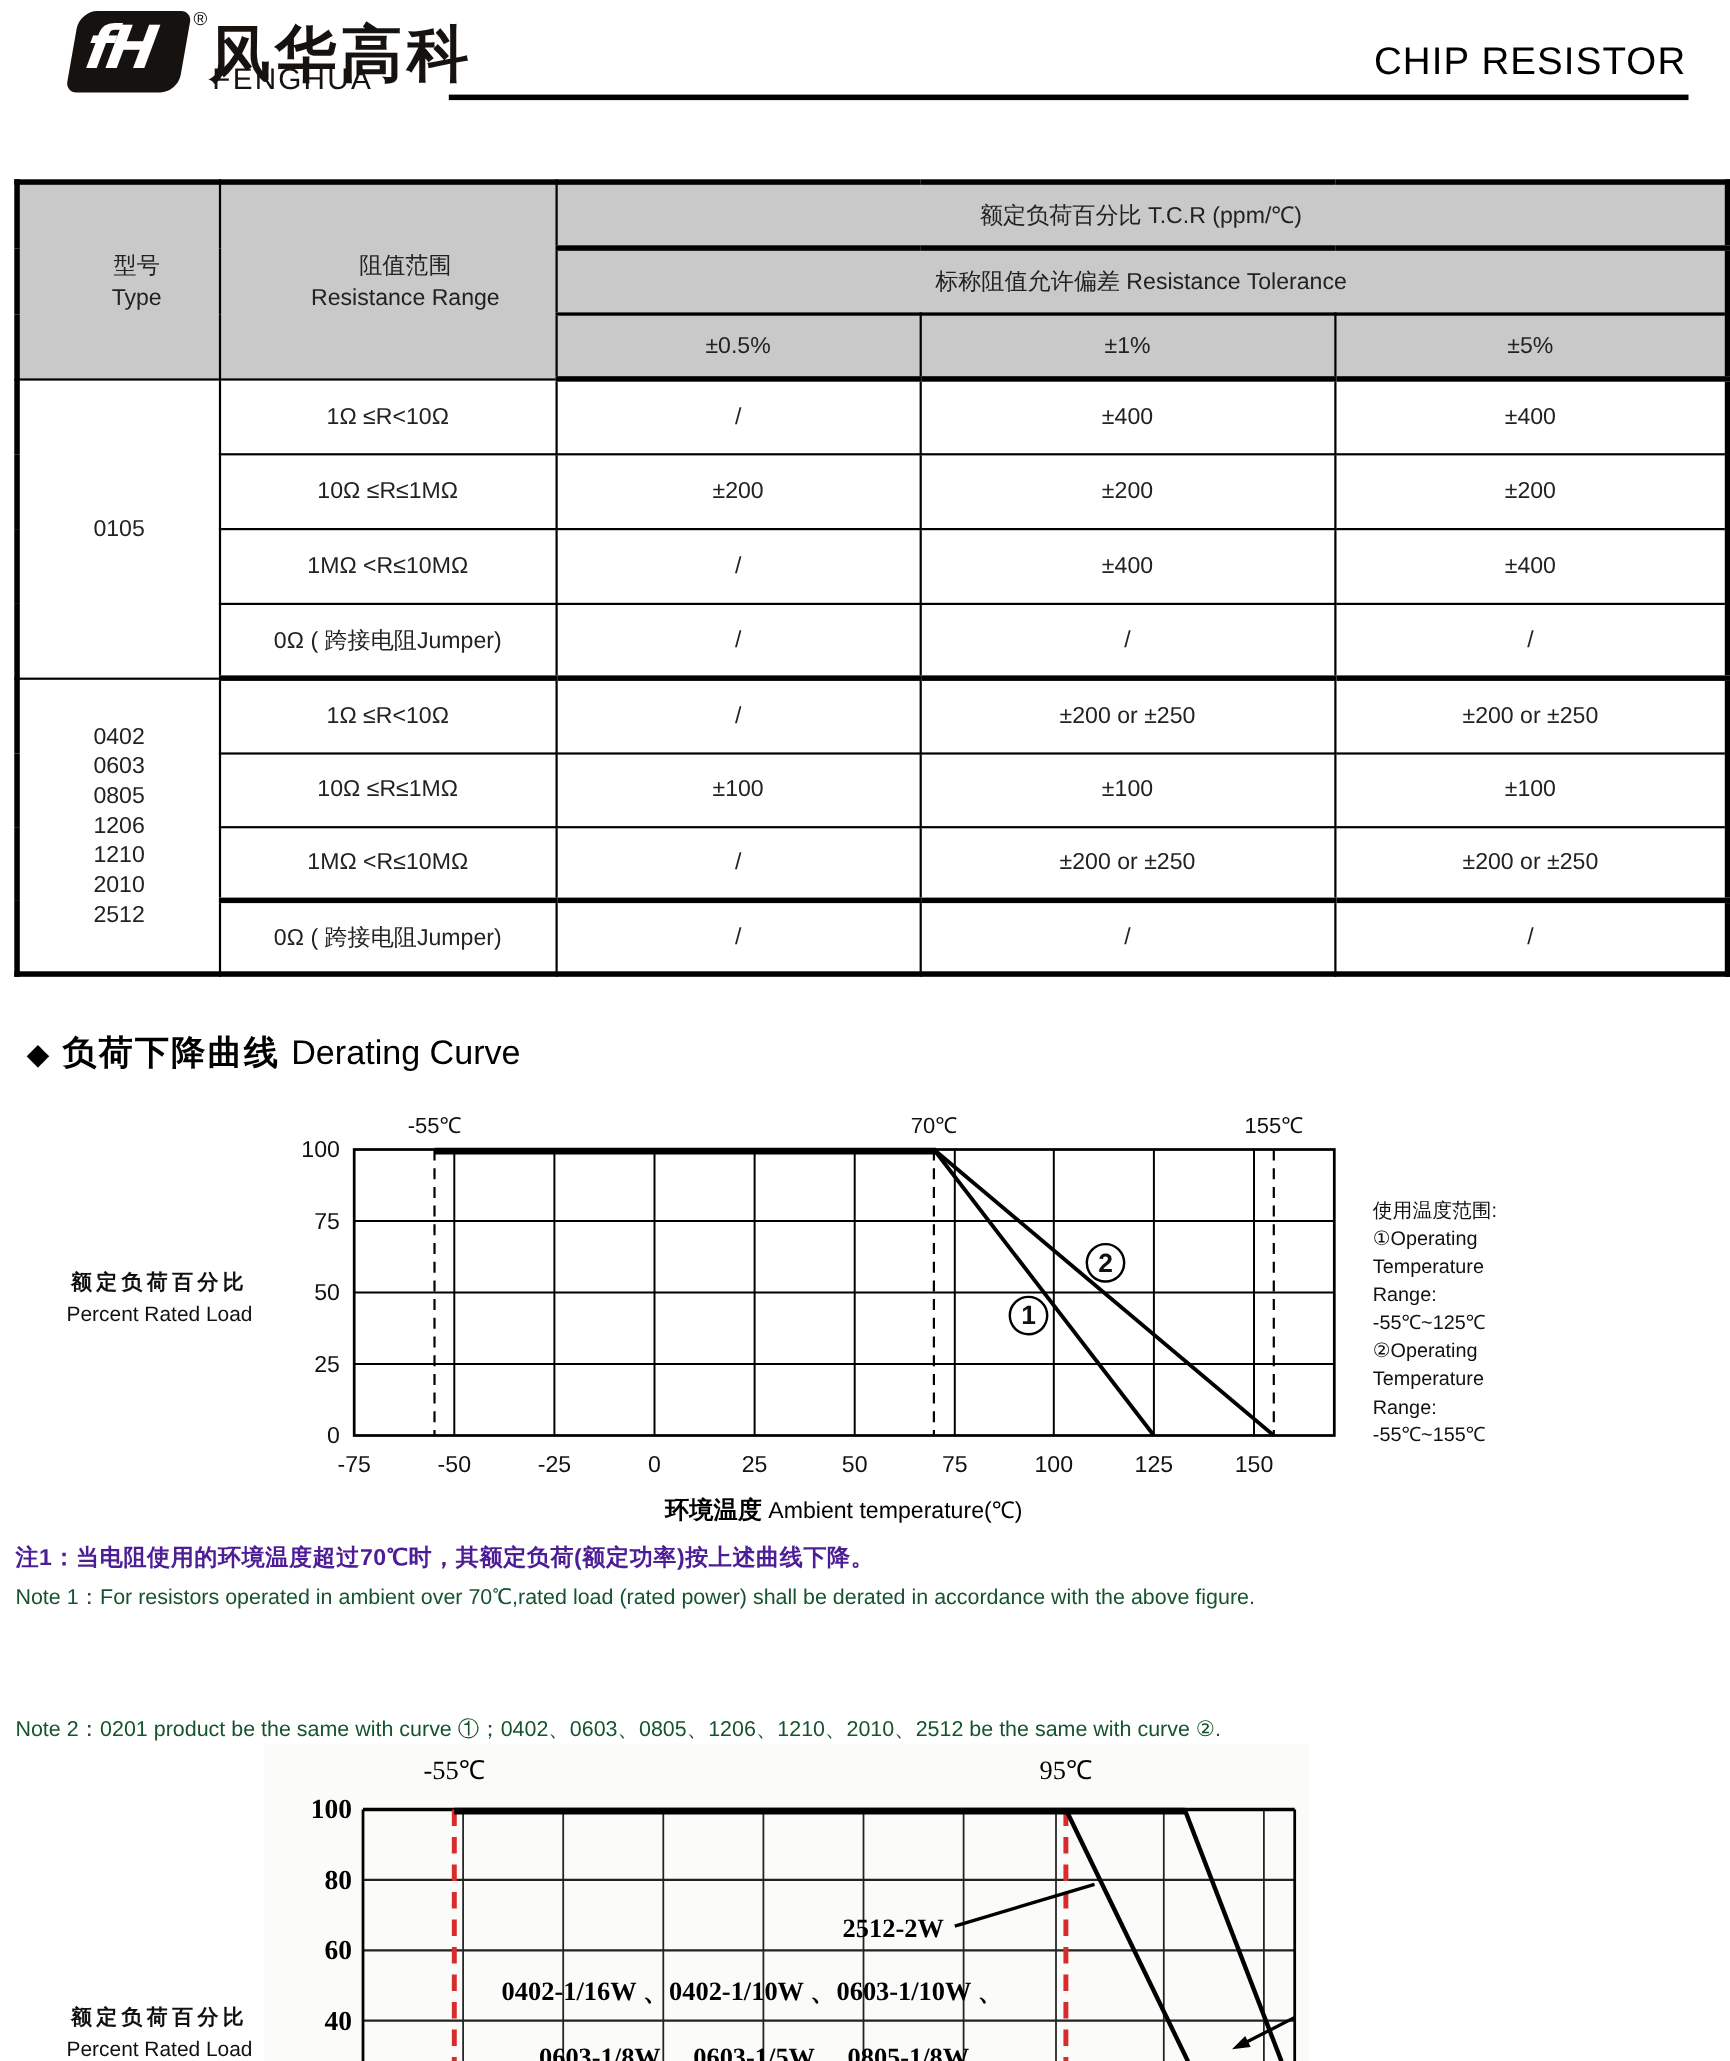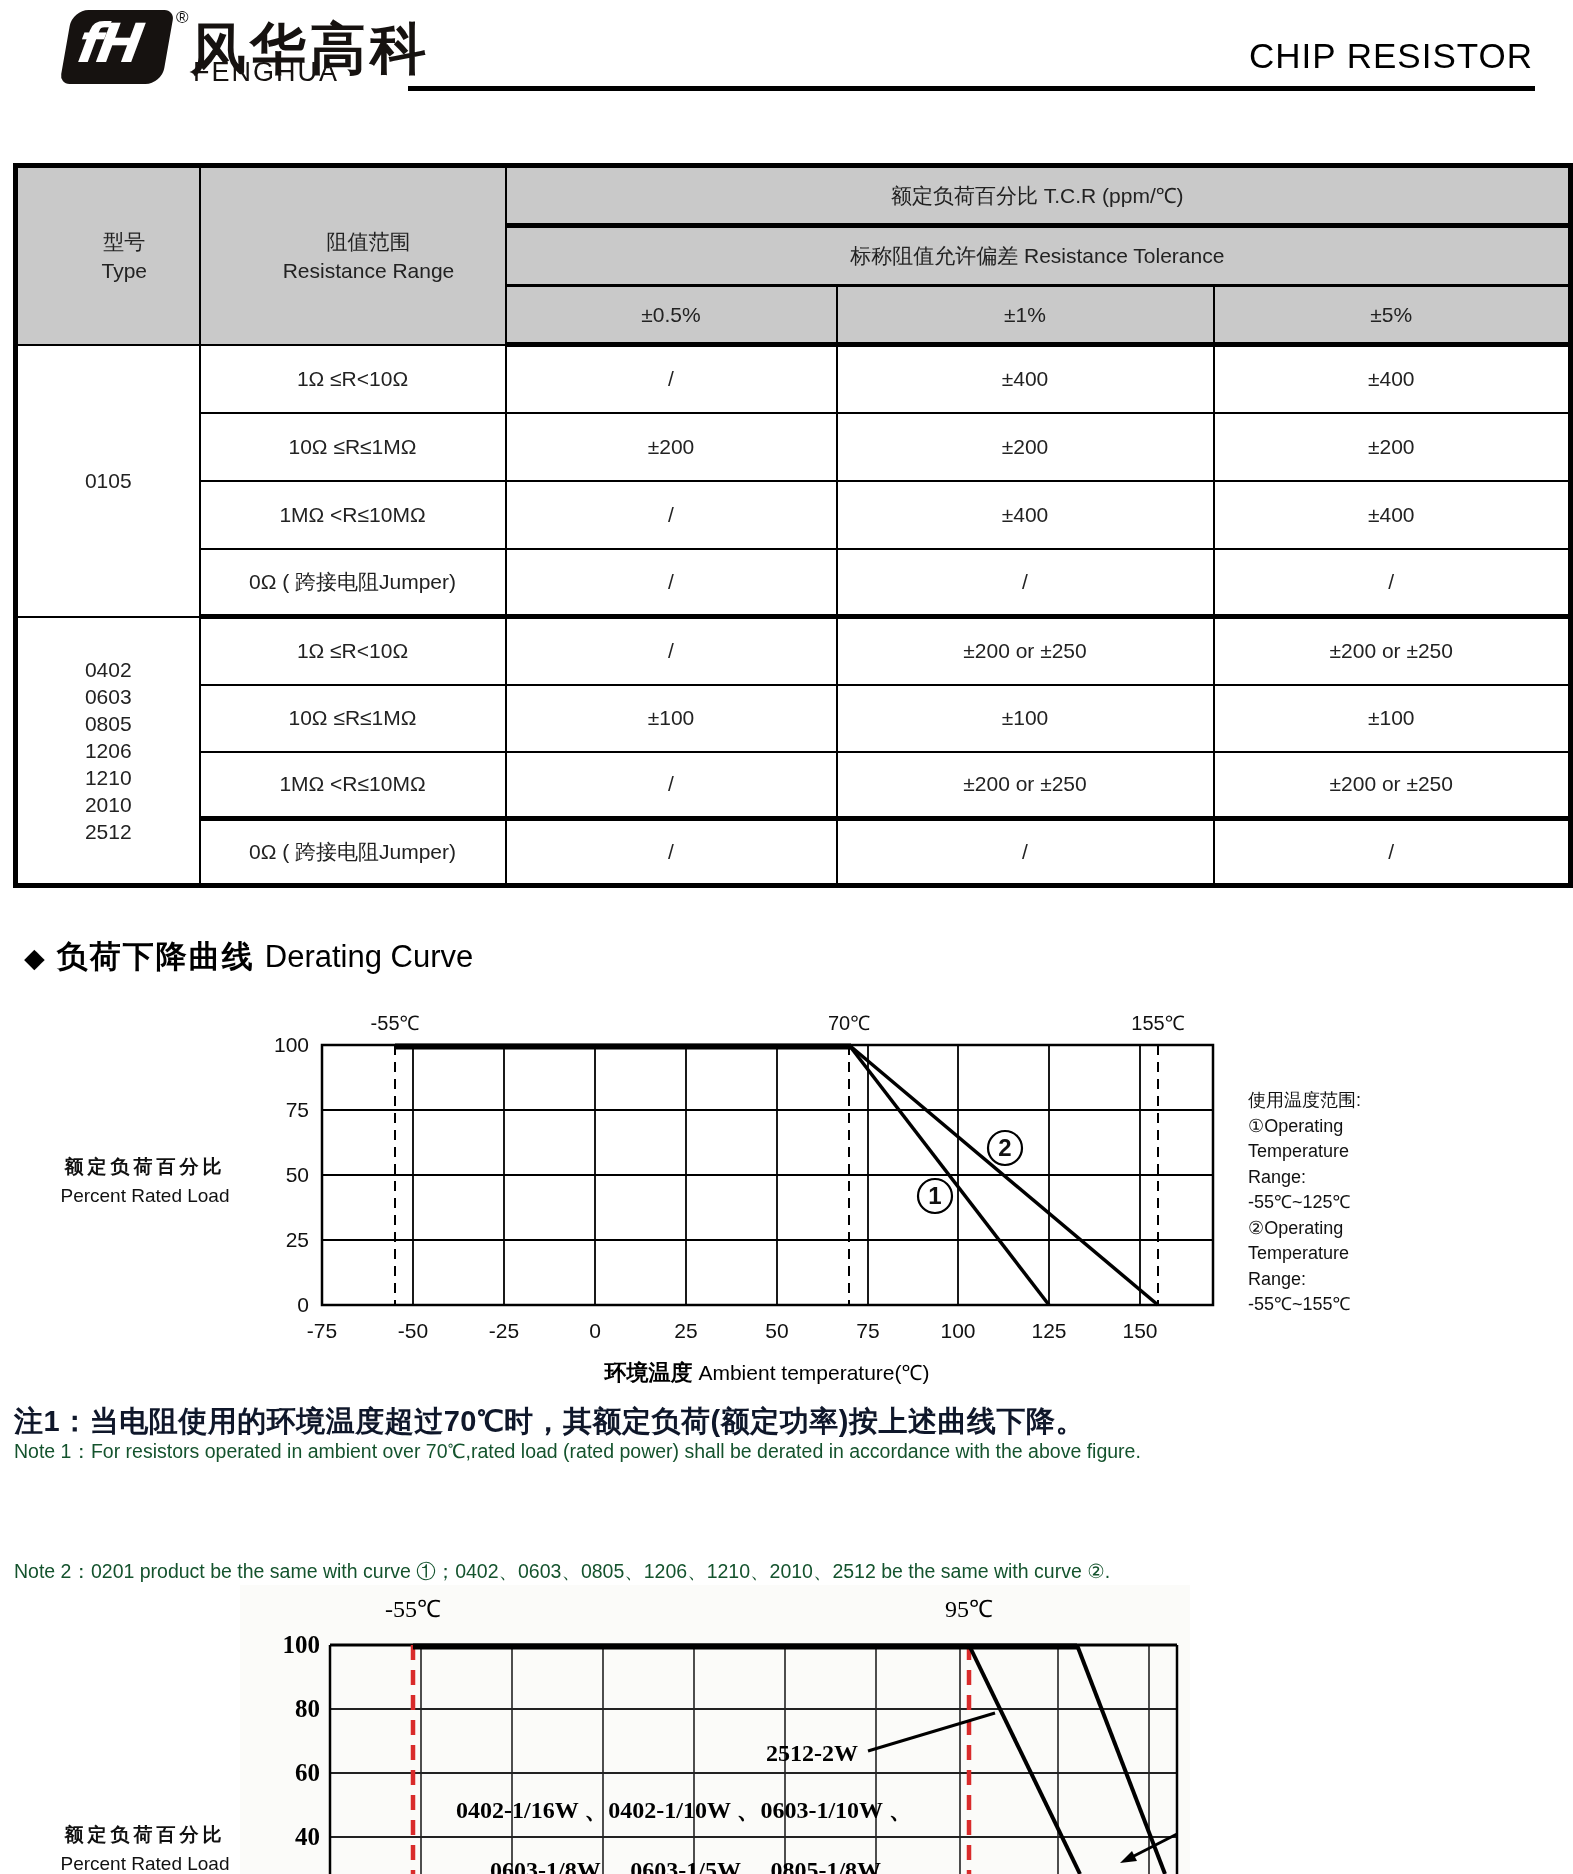--- a/index.html
+++ b/index.html
@@ -42,21 +42,21 @@
   .c1-top{font-family:"Liberation Sans",sans-serif;font-size:20px;fill:#111;}
   .c1-badge{font-family:"Liberation Sans",sans-serif;font-size:24px;font-weight:bold;fill:#111;}
   .c1-xl-cn{font-family:"Liberation Sans",sans-serif;font-size:22px;font-weight:bold;fill:#000;}
   .c1-xl-en{font-family:"Liberation Sans",sans-serif;font-size:21px;fill:#000;}
   .chart1-ylabel{position:absolute;left:28px;top:1152px;width:234px;text-align:center;}
   .chart1-ylabel .cn{font-size:19px;font-weight:600;letter-spacing:4px;line-height:30px;}
   .chart1-ylabel .en{font-size:19px;line-height:28px;}
   .chart1-note{position:absolute;left:1248px;top:1088px;width:170px;font-size:18px;line-height:25.5px;color:#111;}
 
   
-  .note-cn{position:absolute;left:14px;font-size:29px;font-weight:bold;color:#0f172a;letter-spacing:0.5px;}
+  .note-cn{position:absolute;left:14px;font-size:21px;font-weight:bold;color:#4c1d95;letter-spacing:0.5px;}
   .note-en{position:absolute;left:14px;font-size:19.5px;color:#14532d;}
   .n1cn{top:1402px;} .n1en{top:1438px;} .n2cn{top:1522px;} .n2en{top:1558px;}
 
   
   .chart2{position:absolute;left:240px;top:1585px;}
   .c2-tick{font-family:"Liberation Serif",serif;font-size:25px;font-weight:600;fill:#000;}
   .c2-top{font-family:"Liberation Serif",serif;font-size:24px;fill:#000;}
   .c2-bold{font-family:"Liberation Serif",serif;font-size:24px;font-weight:bold;fill:#000;}
   .chart2-ylabel{position:absolute;left:28px;top:1820px;width:234px;text-align:center;}
   .chart2-ylabel .cn{font-size:19px;font-weight:600;letter-spacing:4px;line-height:30px;}

